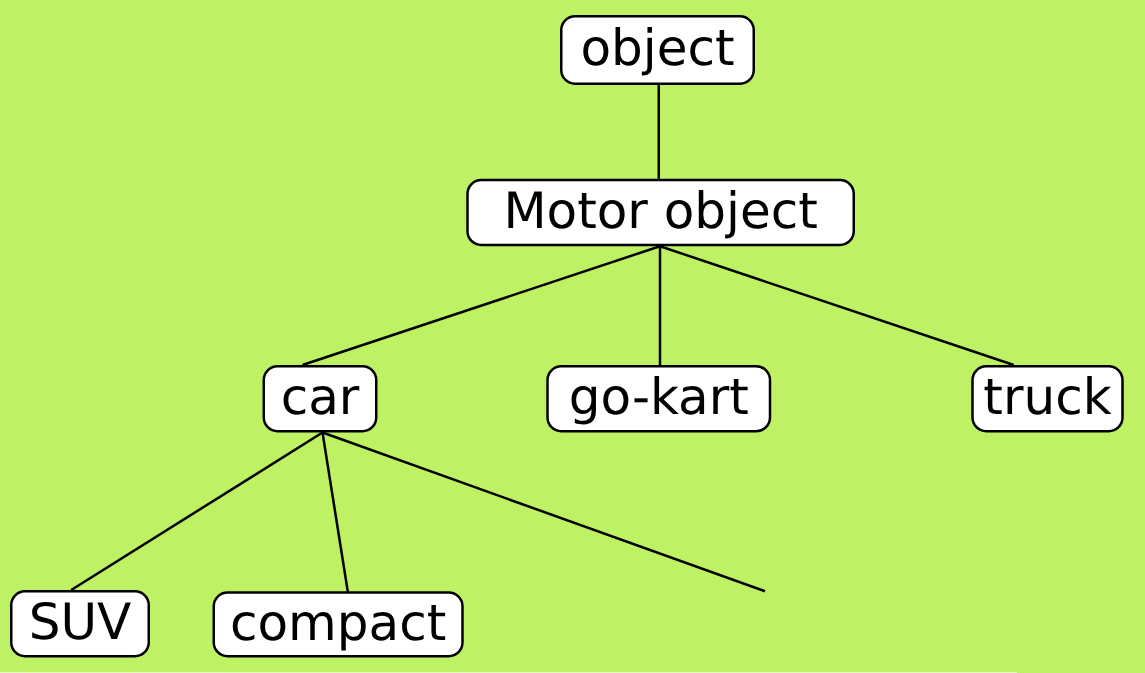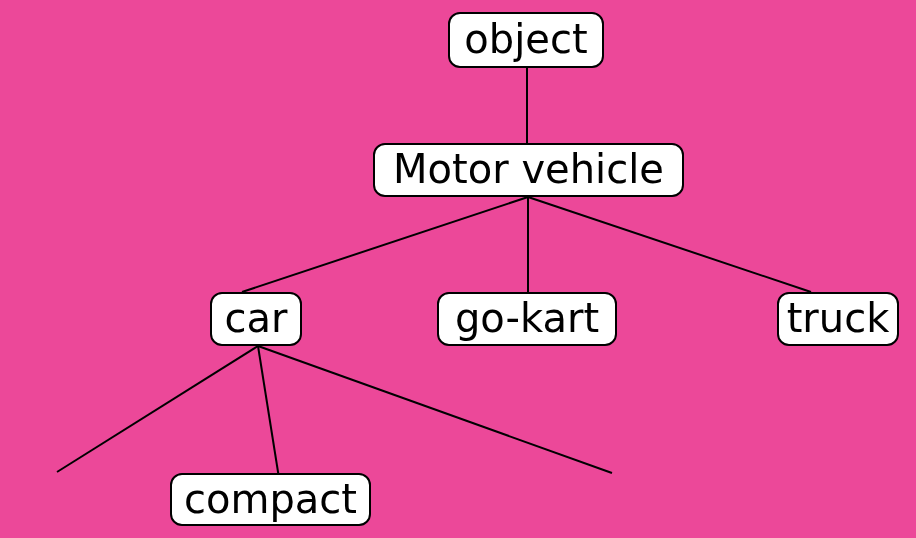--- a/index.html
+++ b/index.html
@@ -4,21 +4,21 @@
 <style>
   html, body {
     margin: 0;
     padding: 0;
     background: #ffffff;
   }
   #canvas {
     position: relative;
     width: 916px;
     height: 538px;
-    background: #ec4899;
+    background: #bef264;
     overflow: hidden;
     font-family: "DejaVu Sans", sans-serif;
   }
   #edges {
     position: absolute;
     left: 0;
     top: 0;
     width: 916px;
     height: 538px;
   }
@@ -55,28 +55,31 @@
         <line x1="258" y1="346" x2="57" y2="472" stroke="#000000"></line>
         <line x1="258" y1="346" x2="282" y2="497" stroke="#000000"></line>
         <line x1="258" y1="346" x2="612" y2="473" stroke="#000000"></line>
       </g>
   </svg>
 
   <div class="node" style="left: 448px; top: 12px; width: 156px; height: 56px; font-size: 40px; border-color: rgb(0, 0, 0); background: rgb(255, 255, 255);">
     <span>object</span>
   </div>
   <div class="node" style="left: 373px; top: 143px; width: 311px; height: 54px; font-size: 40px; border-color: rgb(0, 0, 0); background: rgb(255, 255, 255);">
-    <span>Motor vehicle</span>
+    <span>Motor object</span>
   </div>
   <div class="node" style="left: 210px; top: 292px; width: 92px; height: 54px; font-size: 40px; border-color: rgb(0, 0, 0); background: rgb(255, 255, 255);">
     <span>car</span>
   </div>
   <div class="node" style="left: 437px; top: 292px; width: 180px; height: 54px; font-size: 40px; border-color: rgb(0, 0, 0); background: rgb(255, 255, 255);">
     <span>go-kart</span>
   </div>
   <div class="node" style="left: 777px; top: 292px; width: 122px; height: 54px; font-size: 40px; border-color: rgb(0, 0, 0); background: rgb(255, 255, 255); text-align: right;">
     <span>truck</span>
   </div>
+  <div class="node" style="left: 8px; top: 472px; width: 112px; height: 54px; font-size: 40px; border-color: rgb(0, 0, 0); background: rgb(255, 255, 255);">
+    <span>SUV</span>
+  </div>
   <div class="node" style="left: 170px; top: 473px; width: 201px; height: 53px; font-size: 40px; border-color: rgb(0, 0, 0); background: rgb(255, 255, 255);">
     <span>compact</span>
   </div>
 
 </div>
 
 </body></html>

